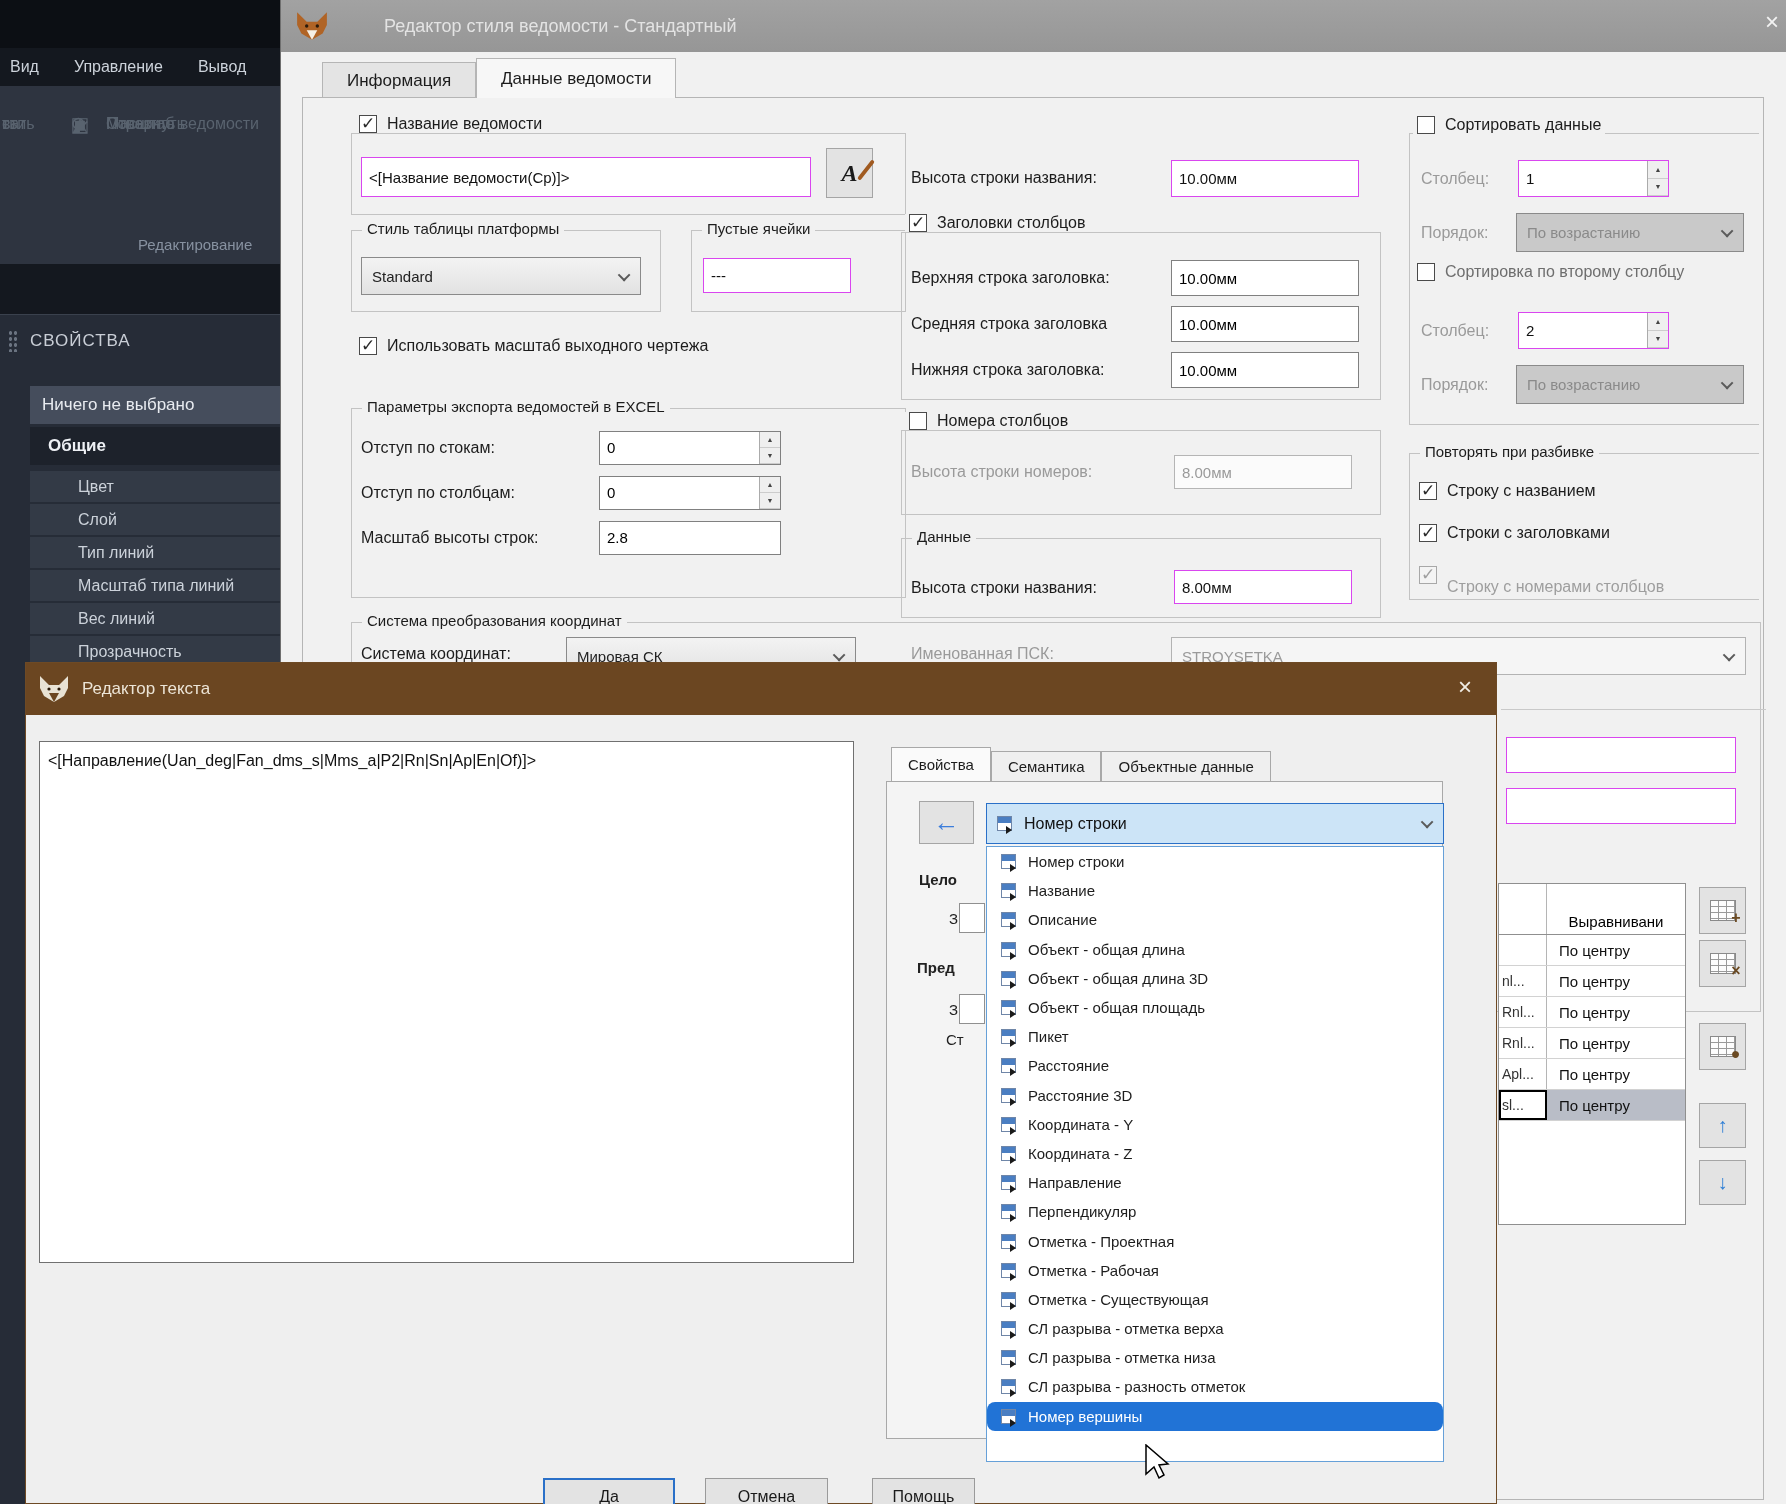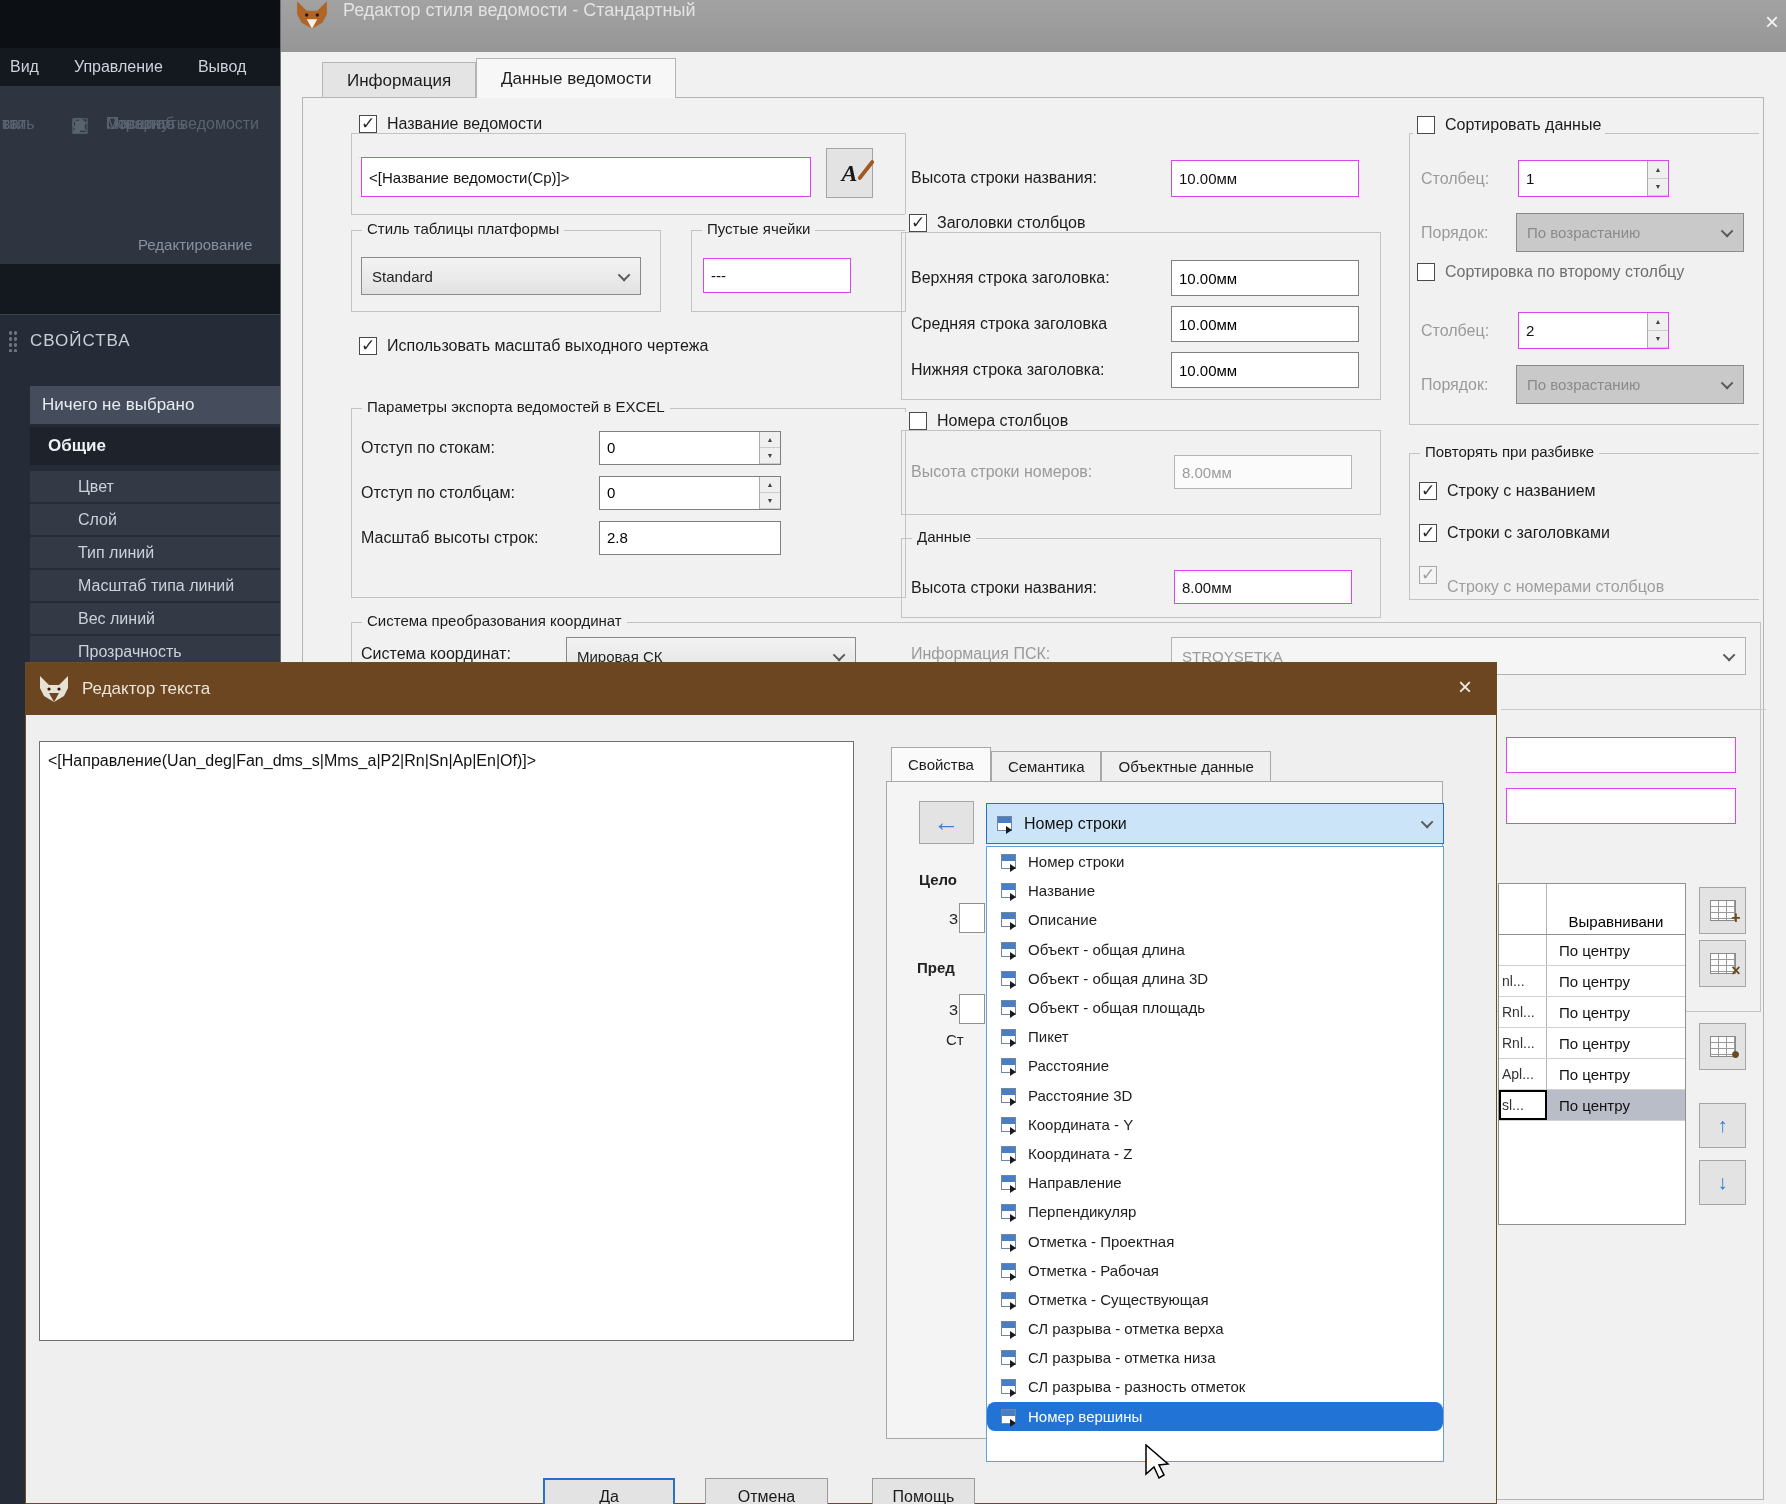--- a/index.html
+++ b/index.html
@@ -42,21 +42,21 @@
   .chev{width:9px;height:9px;border-left:2px solid #5a5a5a;border-bottom:2px solid #5a5a5a;transform:rotate(-45deg) translateY(-2px);flex:0 0 auto;}
   .chkrow{position:absolute;display:flex;align-items:center;gap:10px;background:#f1f1f1;padding:0 4px;}
   .chk{width:18px;height:18px;background:#fff;border:1.5px solid #4a4a4a;position:relative;flex:0 0 auto;}
   .chkrow.checked .chk::after, .rpt.checked .chk::after{content:"✓";position:absolute;left:1px;top:-3px;font-size:17px;color:#2b2b2b;}
   .chkrow.disabled .chk, .rpt.disabled .chk{border-color:#a8a8a8;background:#f4f4f4;}
   .rpt.disabled .chk::after{color:#a0a0a0;}
   .chklabel{font-size:16px;color:#1c1c1c;white-space:nowrap;}
 
   
   .dlg{position:absolute;left:280px;top:0;width:1506px;height:1504px;background:#f1f1f1;border-left:1px solid #6f6f6f;}
-  .dlg-titlebar{position:absolute;left:0;top:0;width:100%;height:52px;background:linear-gradient(#a2a2a2,#969696);display:flex;}
+  .dlg-titlebar{position:absolute;left:0;top:0;width:100%;height:52px;background:linear-gradient(#a2a2a2,#969696);display:flex;align-items:center;gap:41px;}
   .dlg-title{font-size:18px;color:#e3e3e3;margin-left:14px;}
   .x-btn{position:absolute;top:10px;font-size:24px;color:#f2f2f2;line-height:1;}
   .tabbar{position:absolute;left:41px;top:58px;display:flex;align-items:flex-end;}
   .mtab{height:36px;padding:0 24px;display:flex;align-items:center;font-size:17px;color:#1c1c1c;background:#e4e4e4;border:1px solid #b5b5b5;border-bottom:none;}
   .mtab.active{background:#f7f7f7;height:40px;position:relative;z-index:2;}
   .frame{position:absolute;left:21px;top:97px;width:1462px;height:1403px;border:1px solid #b5b5b5;background:#f1f1f1;}
 
   .row-flex{position:absolute;display:flex;flex-direction:column;}
   .hrow{height:46px;display:flex;align-items:center;}
   .hrow .hlbl{flex:0 0 260px;font-size:16px;color:#1c1c1c;white-space:nowrap;}
@@ -80,21 +80,21 @@
   .sq-btn{position:absolute;width:47px;height:47px;background:#e3e3e3;border:1px solid #a5a5a5;display:flex;align-items:center;justify-content:center;}
   .tbl-ico{width:26px;height:21px;border:1px solid #8a8a8a;position:relative;background-image:repeating-linear-gradient(to bottom,transparent 0 5px,#9a9a9a 5px 6px),repeating-linear-gradient(to right,transparent 0 7px,#9a9a9a 7px 8px);background-color:#fdfdfd;}
   .tbl-ico i{position:absolute;right:-6px;bottom:-7px;font-style:normal;font-weight:bold;font-size:16px;color:#6b4a22;}
   .arr-glyph{font-size:20px;color:#2f7fd6;font-weight:bold;}
 
   
   .ted{position:absolute;left:25px;top:662px;width:1472px;height:842px;background:#efefef;border:1px solid #6e4a25;}
   .ted-titlebar{position:absolute;left:0;top:0;width:100%;height:52px;background:#6b4621;display:flex;align-items:center;}
   .ted-title{font-size:17px;color:#ece4d6;margin-left:12px;}
   .ted-x{position:absolute;right:24px;top:12px;font-size:24px;color:#f0ece4;line-height:1;}
-  .ted-text{position:absolute;left:13px;top:78px;width:815px;height:600px;background:#fff;border:1px solid #707070;font-size:16px;color:#111;padding:10px 8px;white-space:nowrap;overflow:hidden;}
+  .ted-text{position:absolute;left:13px;top:78px;width:815px;height:522px;background:#fff;border:1px solid #707070;font-size:16px;color:#111;padding:10px 8px;white-space:nowrap;overflow:hidden;}
   .ted-tabs{position:absolute;left:865px;top:84px;display:flex;align-items:flex-end;}
   .ttab{height:30px;padding:0 16px;display:flex;align-items:center;font-size:15px;color:#1c1c1c;background:#efefef;border:1px solid #a8a8a8;border-bottom:none;}
   .ttab.active{background:#fafafa;height:34px;z-index:2;}
   .ted-panel{position:absolute;left:860px;top:118px;width:557px;height:658px;border:1px solid #a8a8a8;background:#f4f4f4;}
   .back-btn{position:absolute;left:893px;top:138px;width:55px;height:43px;background:#e3e3e3;border:1px solid #a5a5a5;display:flex;align-items:center;justify-content:center;font-size:26px;color:#3d7edb;font-weight:bold;}
   .pl{position:absolute;font-size:15px;color:#222;white-space:nowrap;overflow:hidden;width:70px;}
   .pl.b{font-weight:bold;}
   .stub{position:absolute;width:26px;height:30px;background:#fff;border:1px solid #909090;}
   .cbo{position:absolute;left:960px;top:140px;width:458px;height:41px;background:#cce4f7;border:1px solid #2a70c8;display:flex;align-items:center;padding:0 10px;gap:12px;}
   .cbo-text{font-size:16px;color:#111;}
@@ -351,21 +351,21 @@
       </div>
 
     <div class="grp" style="left:70px;top:622px;width:1410px;height:390px;">
       <span class="grp-lbl">Система преобразования координат</span>
     </div>
     <div class="dlg-label" style="left:80px;top:645px;">Система координат:</div>
     <div class="combo" style="left:285px;top:637px;width:290px;height:38px;">
       <span>Мировая СК</span>
       <span class="chev"></span>
     </div>
-    <div class="dlg-label gray" style="left:630px;top:645px;">Информация ПСК:</div>
+    <div class="dlg-label gray" style="left:630px;top:645px;">Именованная ПСК:</div>
     <div class="combo ghost" style="left:890px;top:637px;width:575px;height:38px;">
       <span>STROYSETKA</span>
       <span class="chev"></span>
     </div>
 
     <div style="position:absolute;left:1220px;top:709px;width:265px;border-top:1px solid #c9c9c9;"></div>
     <div class="inp" style="left:1225px;top:737px;width:230px;height:36px;"></div>
     <div class="inp" style="left:1225px;top:788px;width:230px;height:36px;"></div>
 
     <div class="rtable">

